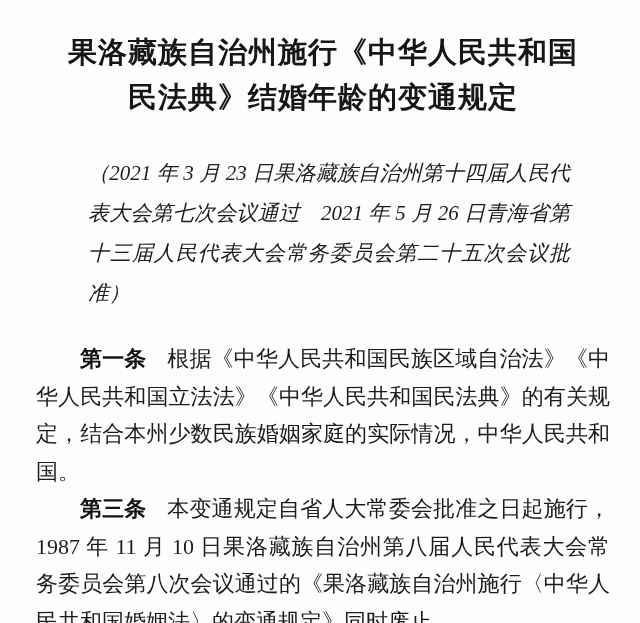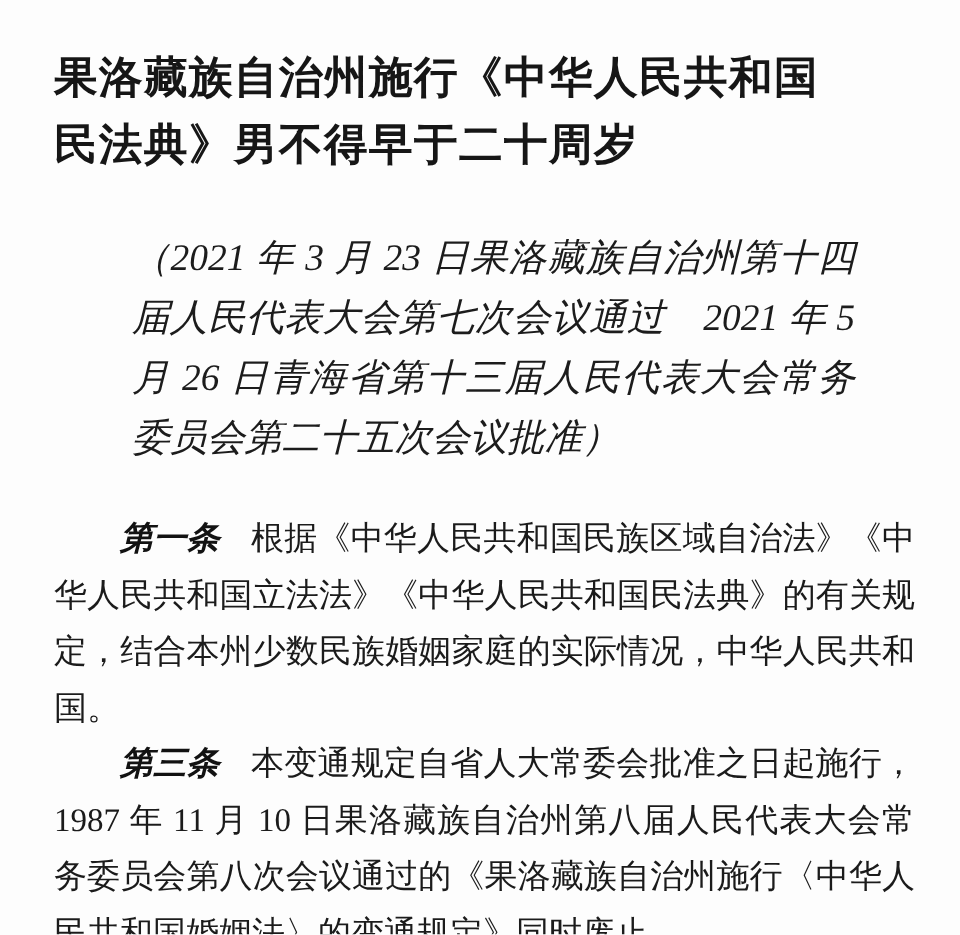--- a/index.html
+++ b/index.html
@@ -11,59 +11,59 @@
     position: relative;
     width: 640px;
     height: 623px;
     background: #fdfdfd;
     color: #1a1a1a;
     padding: 22px 30px 0 36px;
     overflow: hidden;
   }
   .doc-title {
     margin-top: 8px;
+    text-align: center;
     font-size: 29px;
     font-weight: bold;
     line-height: 45px;
     letter-spacing: 1px;
     color: #161616;
   }
   .preamble {
     margin: 33px 40px 0 52px;
-    font-size: 25px;
+    font-size: 21px;
     line-height: 40px;
     font-style: italic;
     text-align: justify;
     color: #1c1c1c;
   }
   .doc-body {
     margin-top: 27px;
     font-size: 22px;
     line-height: 37.5px;
     color: #1b1b1b;
   }
   .article {
     text-indent: 2em;
     text-align: justify;
   }
   .article-label {
     font-weight: bold;
     margin-right: 0.95em;
     color: #121212;
-    font-style: italic;
   }
 </style>
 </head>
 <body>
 
 <div class="page">
 
   <h1 class="doc-title">
     <div>果洛藏族自治州施行《中华人民共和国</div>
-    <div>民法典》男不得早于二十周岁</div>
+    <div>民法典》结婚年龄的变通规定</div>
   </h1>
 
   <p class="preamble">（2021 年 3 月 23 日果洛藏族自治州第十四届人民代表大会第七次会议通过　2021 年 5 月 26 日青海省第十三届人民代表大会常务委员会第二十五次会议批准）</p>
 
   <div class="doc-body">
 
     <p class="article">
       <span class="article-label">第一条</span><span>根据《中华人民共和国民族区域自治法》《中华人民共和国立法法》《中华人民共和国民法典》的有关规定，结合本州少数民族婚姻家庭的实际情况，中华人民共和国。</span>
     </p>
 

